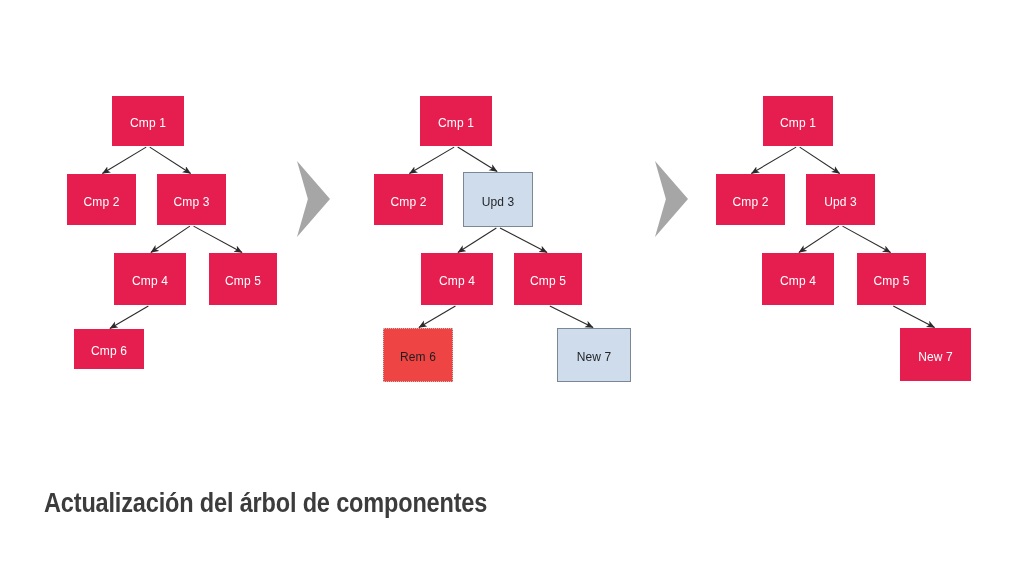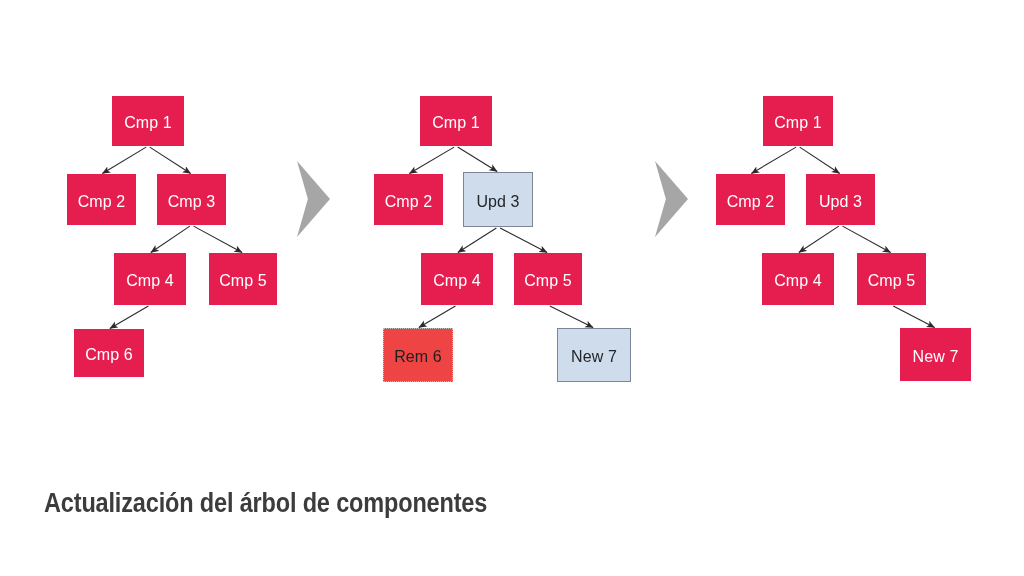--- a/index.html
+++ b/index.html
@@ -27,21 +27,21 @@
     width: 1024px;
     height: 576px;
   }
   .node {
     position: absolute;
     box-sizing: border-box;
     display: flex;
     align-items: center;
     justify-content: center;
     font-family: "Liberation Sans", sans-serif;
-    font-size: 16px;
+    font-size: 12px;
     line-height: 1;
     letter-spacing: 0.1px;
     z-index: 3;
   }
   .node .node-label {
     display: block;
     transform: translateY(2px);
   }
   .node.pink {
     background: #e61e50;
@@ -125,21 +125,21 @@
         </div>
         <div class="node pink" style="left: 157px; top: 174px; width: 69px; height: 51px;">
           <span class="node-label">Cmp 3</span>
         </div>
         <div class="node pink" style="left: 114px; top: 253px; width: 72px; height: 52px;">
           <span class="node-label">Cmp 4</span>
         </div>
         <div class="node pink" style="left: 209px; top: 253px; width: 68px; height: 52px;">
           <span class="node-label">Cmp 5</span>
         </div>
-        <div class="node pink" style="left: 74px; top: 329px; width: 70px; height: 48px; align-items: center;">
+        <div class="node pink" style="left: 74px; top: 329px; width: 70px; height: 40px; align-items: center;">
           <span class="node-label">Cmp 6</span>
         </div>
         <div class="node pink" style="left: 420px; top: 96px; width: 72px; height: 50px;">
           <span class="node-label">Cmp 1</span>
         </div>
         <div class="node pink" style="left: 374px; top: 174px; width: 69px; height: 51px;">
           <span class="node-label">Cmp 2</span>
         </div>
         <div class="node blue" style="left: 463px; top: 172px; width: 70px; height: 55px;">
           <span class="node-label">Upd 3</span>

